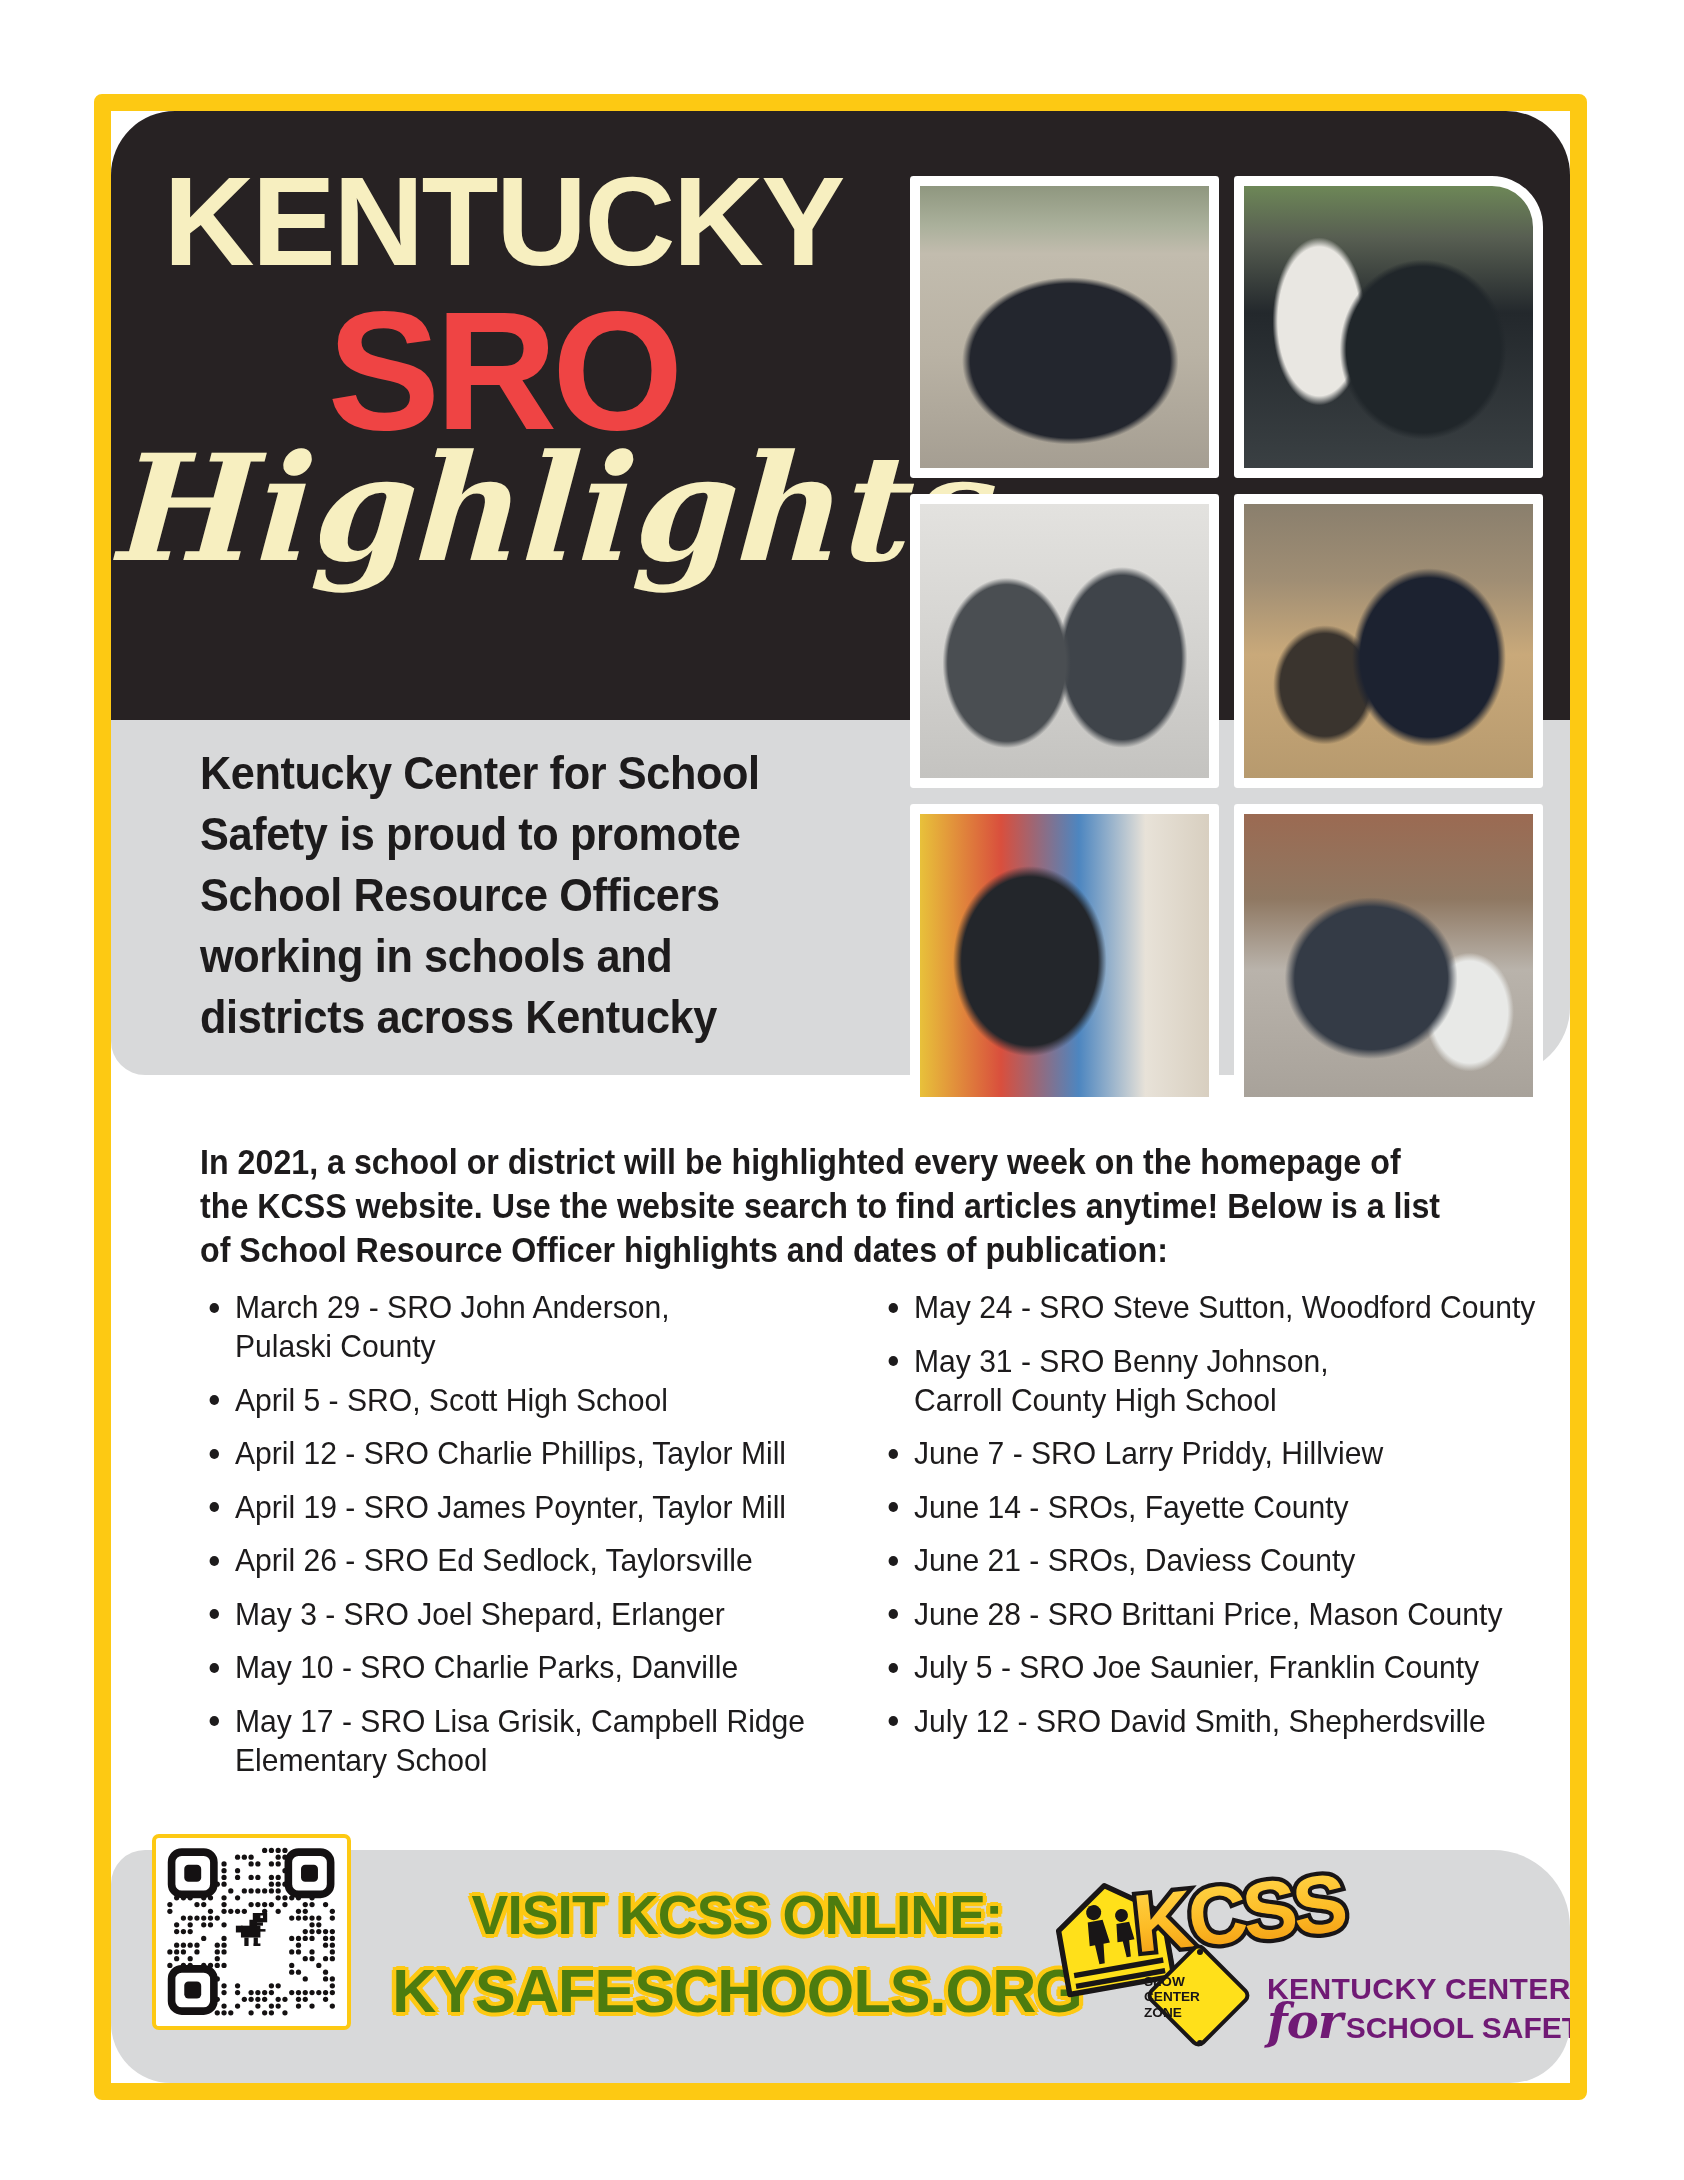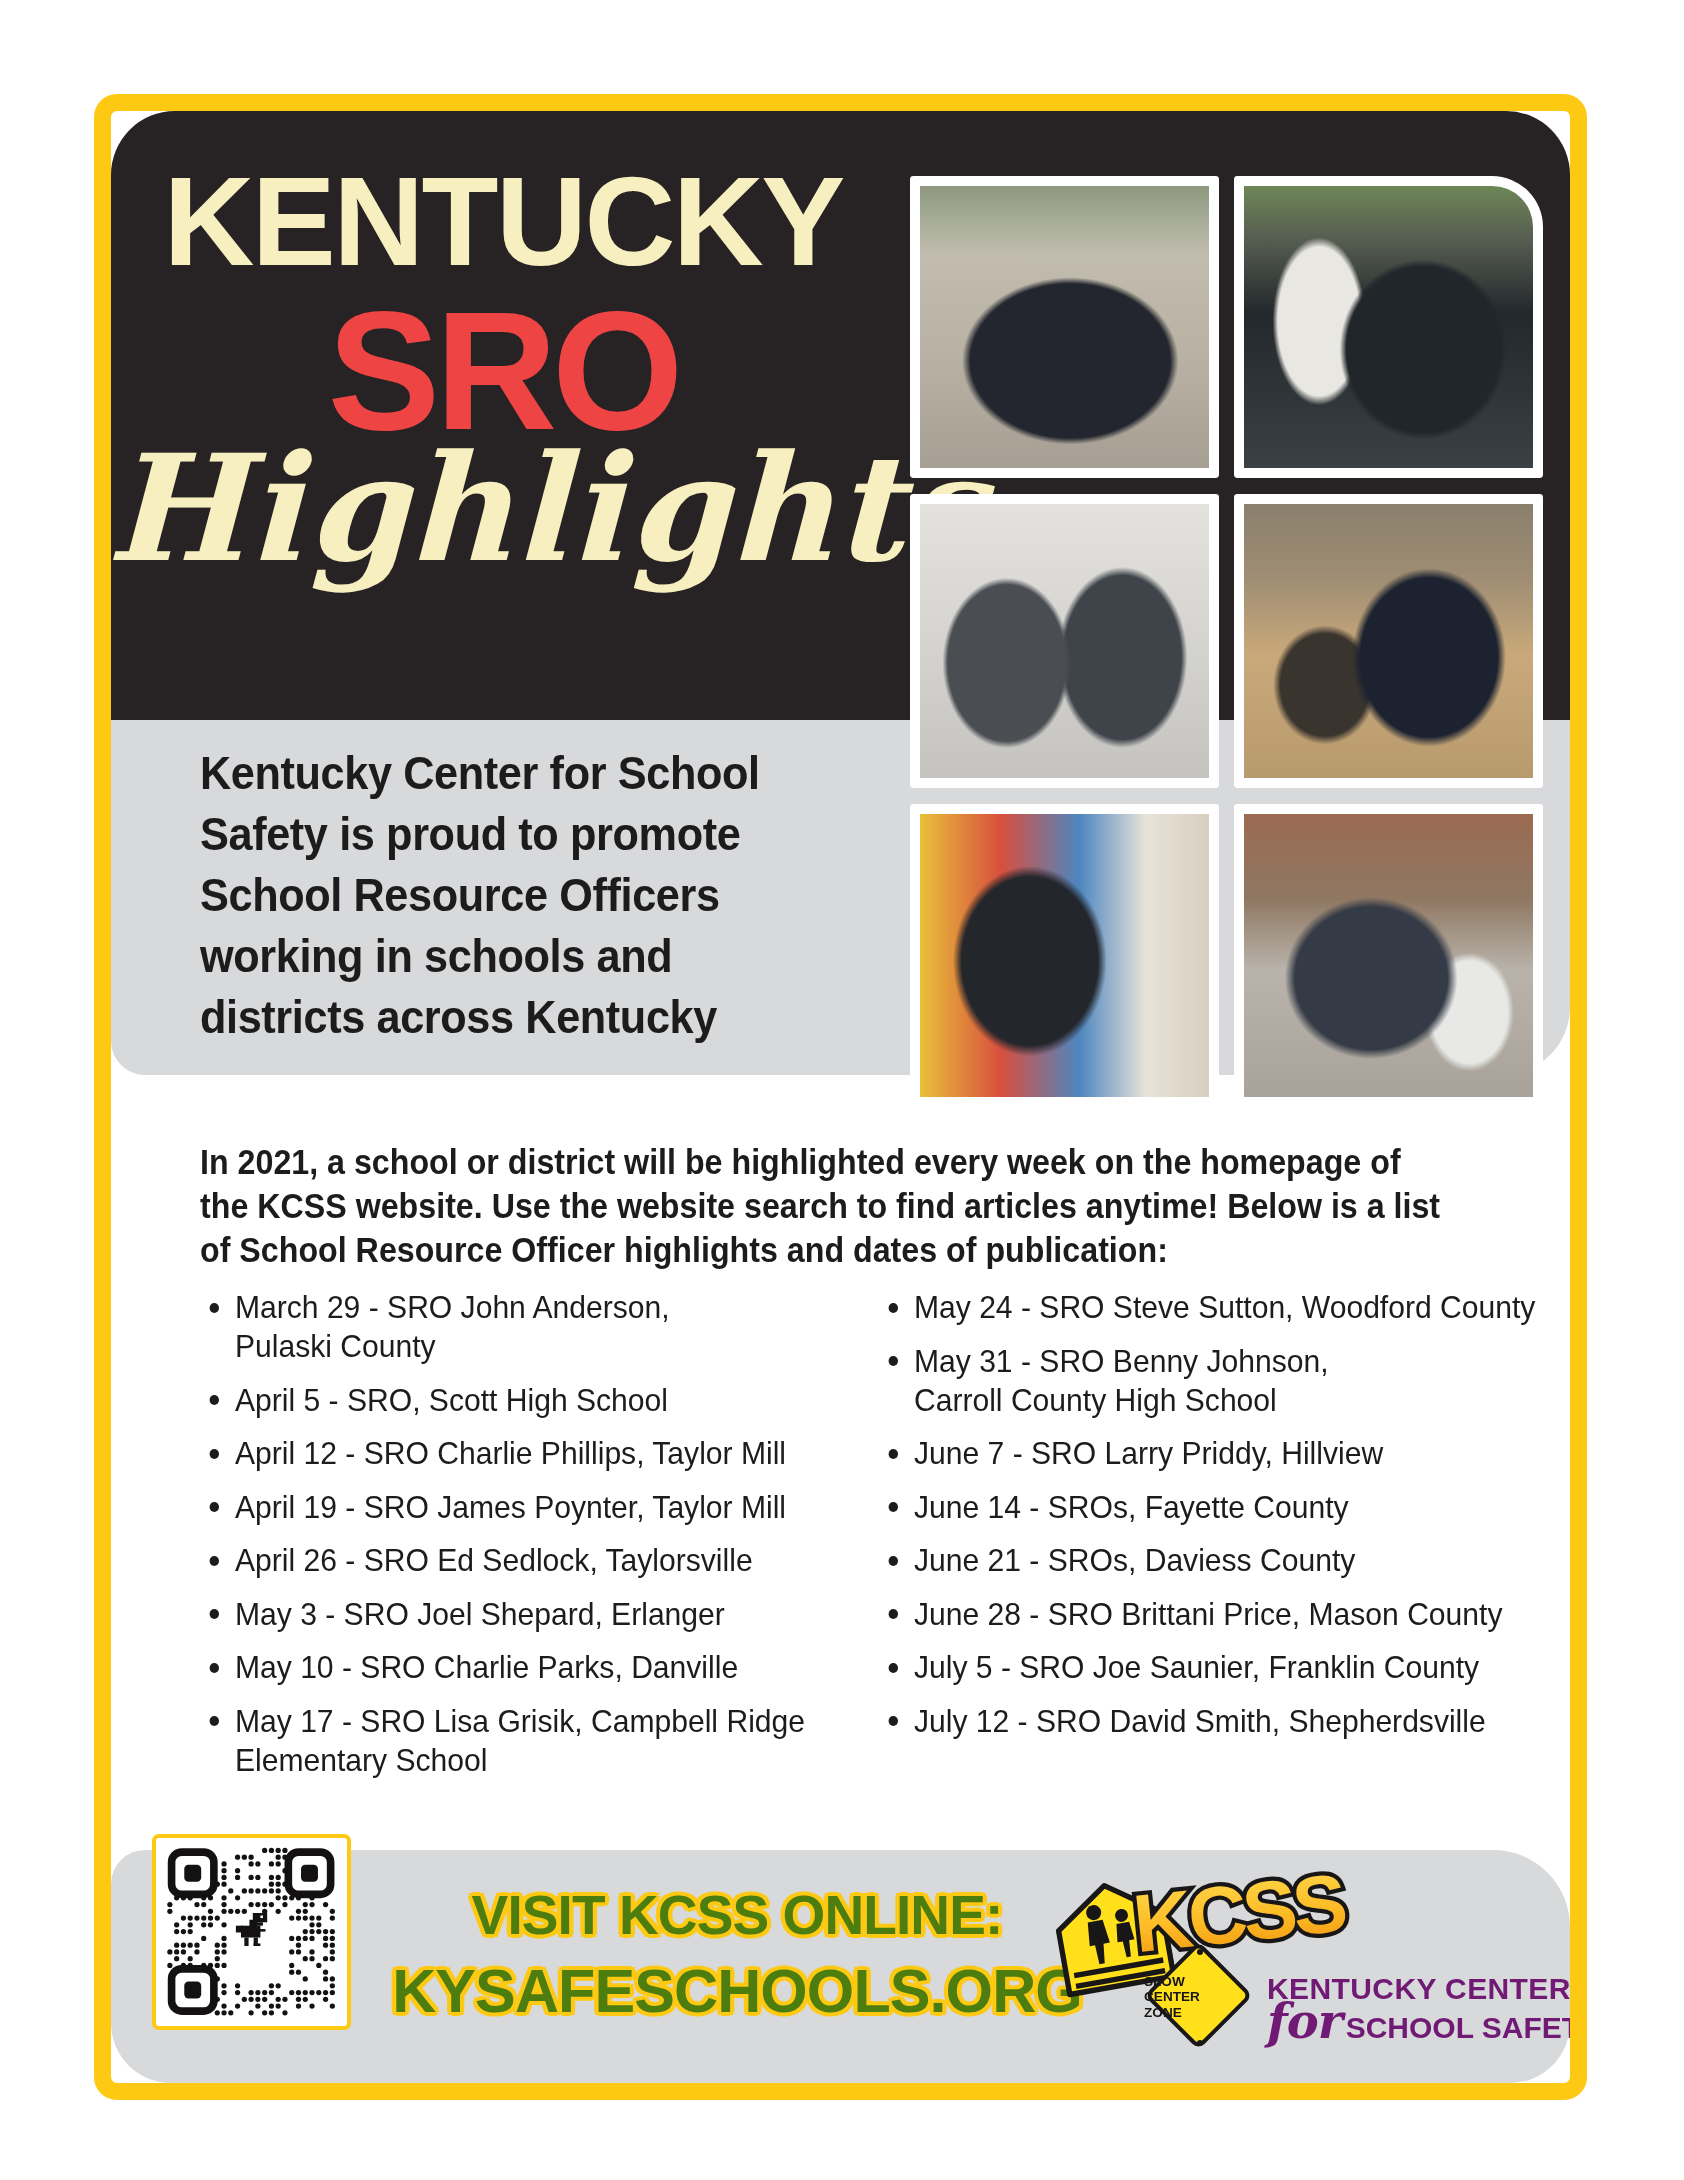--- a/index.html
+++ b/index.html
@@ -1,20 +1,20 @@
 <!DOCTYPE html>
 <html style="font-size:13.6px"><head>
 <meta charset="utf-8">
 <style>
   html,body{margin:0;padding:0;background:#ffffff;}
   #page{position:relative;width:1685px;height:2181px;background:#ffffff;overflow:hidden;
         font-family:"Liberation Sans",sans-serif;color:#231f20;}
   
   #frame{position:absolute;left:94px;top:94px;width:1459px;height:1972px;
-         border:17px solid #fdc913;border-radius:23px;background:#ffffff;overflow:hidden;}
+         border:17px solid #fdc913;border-radius:8px;background:#ffffff;overflow:hidden;}
   #frame-inner{position:absolute;left:0;top:0;width:1459px;height:1972px;}
   
   .header-dark{position:absolute;left:0;top:0;width:1459px;height:609px;background:#272223;
                border-radius:64px 64px 0 0;}
   .gray-band{position:absolute;left:0;top:609px;width:1459px;height:355px;background:#d8d9da;
              border-radius:0 0 68px 34px;}
   .title-block{position:absolute;left:8.5px;top:0;width:767px;text-align:center;}
   .title-1{position:absolute;left:0;top:47px;width:767px;font-size:126px;line-height:128px;
            font-weight:bold;letter-spacing:-2.6px;color:#f7efc0;}
   .title-2{position:absolute;left:0;top:175px;width:767px;font-size:169px;line-height:170px;

